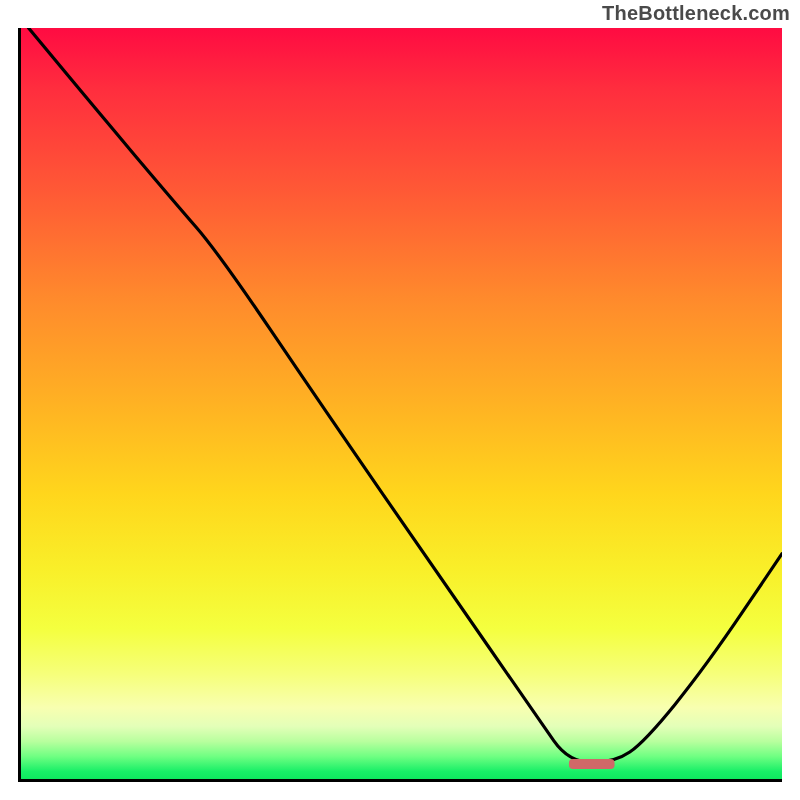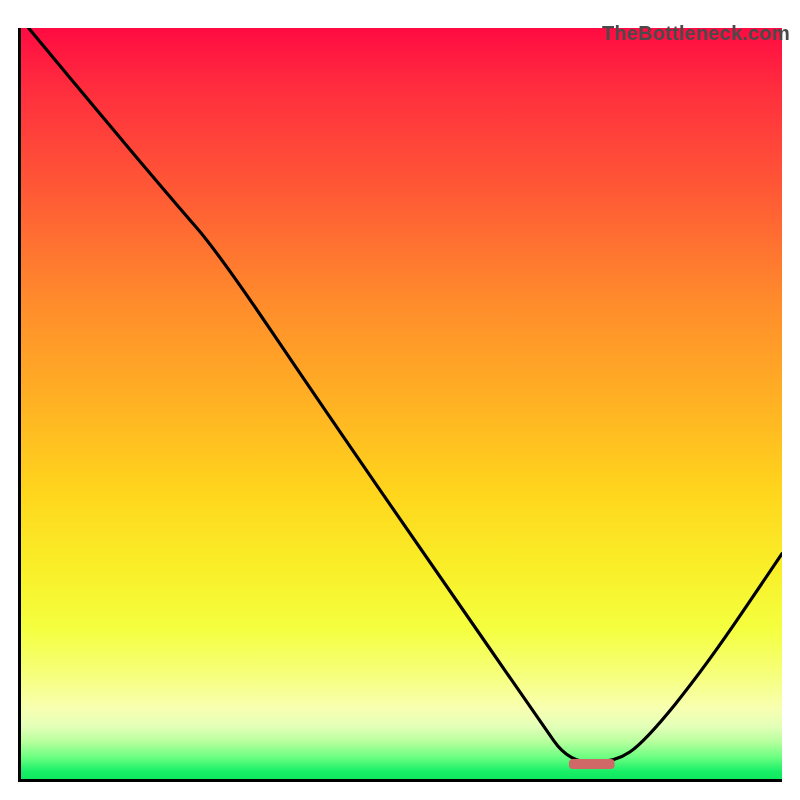--- a/index.html
+++ b/index.html
@@ -18,21 +18,20 @@
   }
   .watermark {
     position: absolute;
     top: 2px;
     right: 10px;
     font-size: 20px;
     font-weight: 600;
     color: #4a4a4a;
     letter-spacing: 0.2px;
     z-index: 10;
-    margin-top: 20px;
   }
   .plot {
     position: absolute;
     left: 18px;
     top: 28px;
     width: 764px;
     height: 754px;
     box-sizing: border-box;
     border-left: 3px solid #000;
     border-bottom: 3px solid #000;

